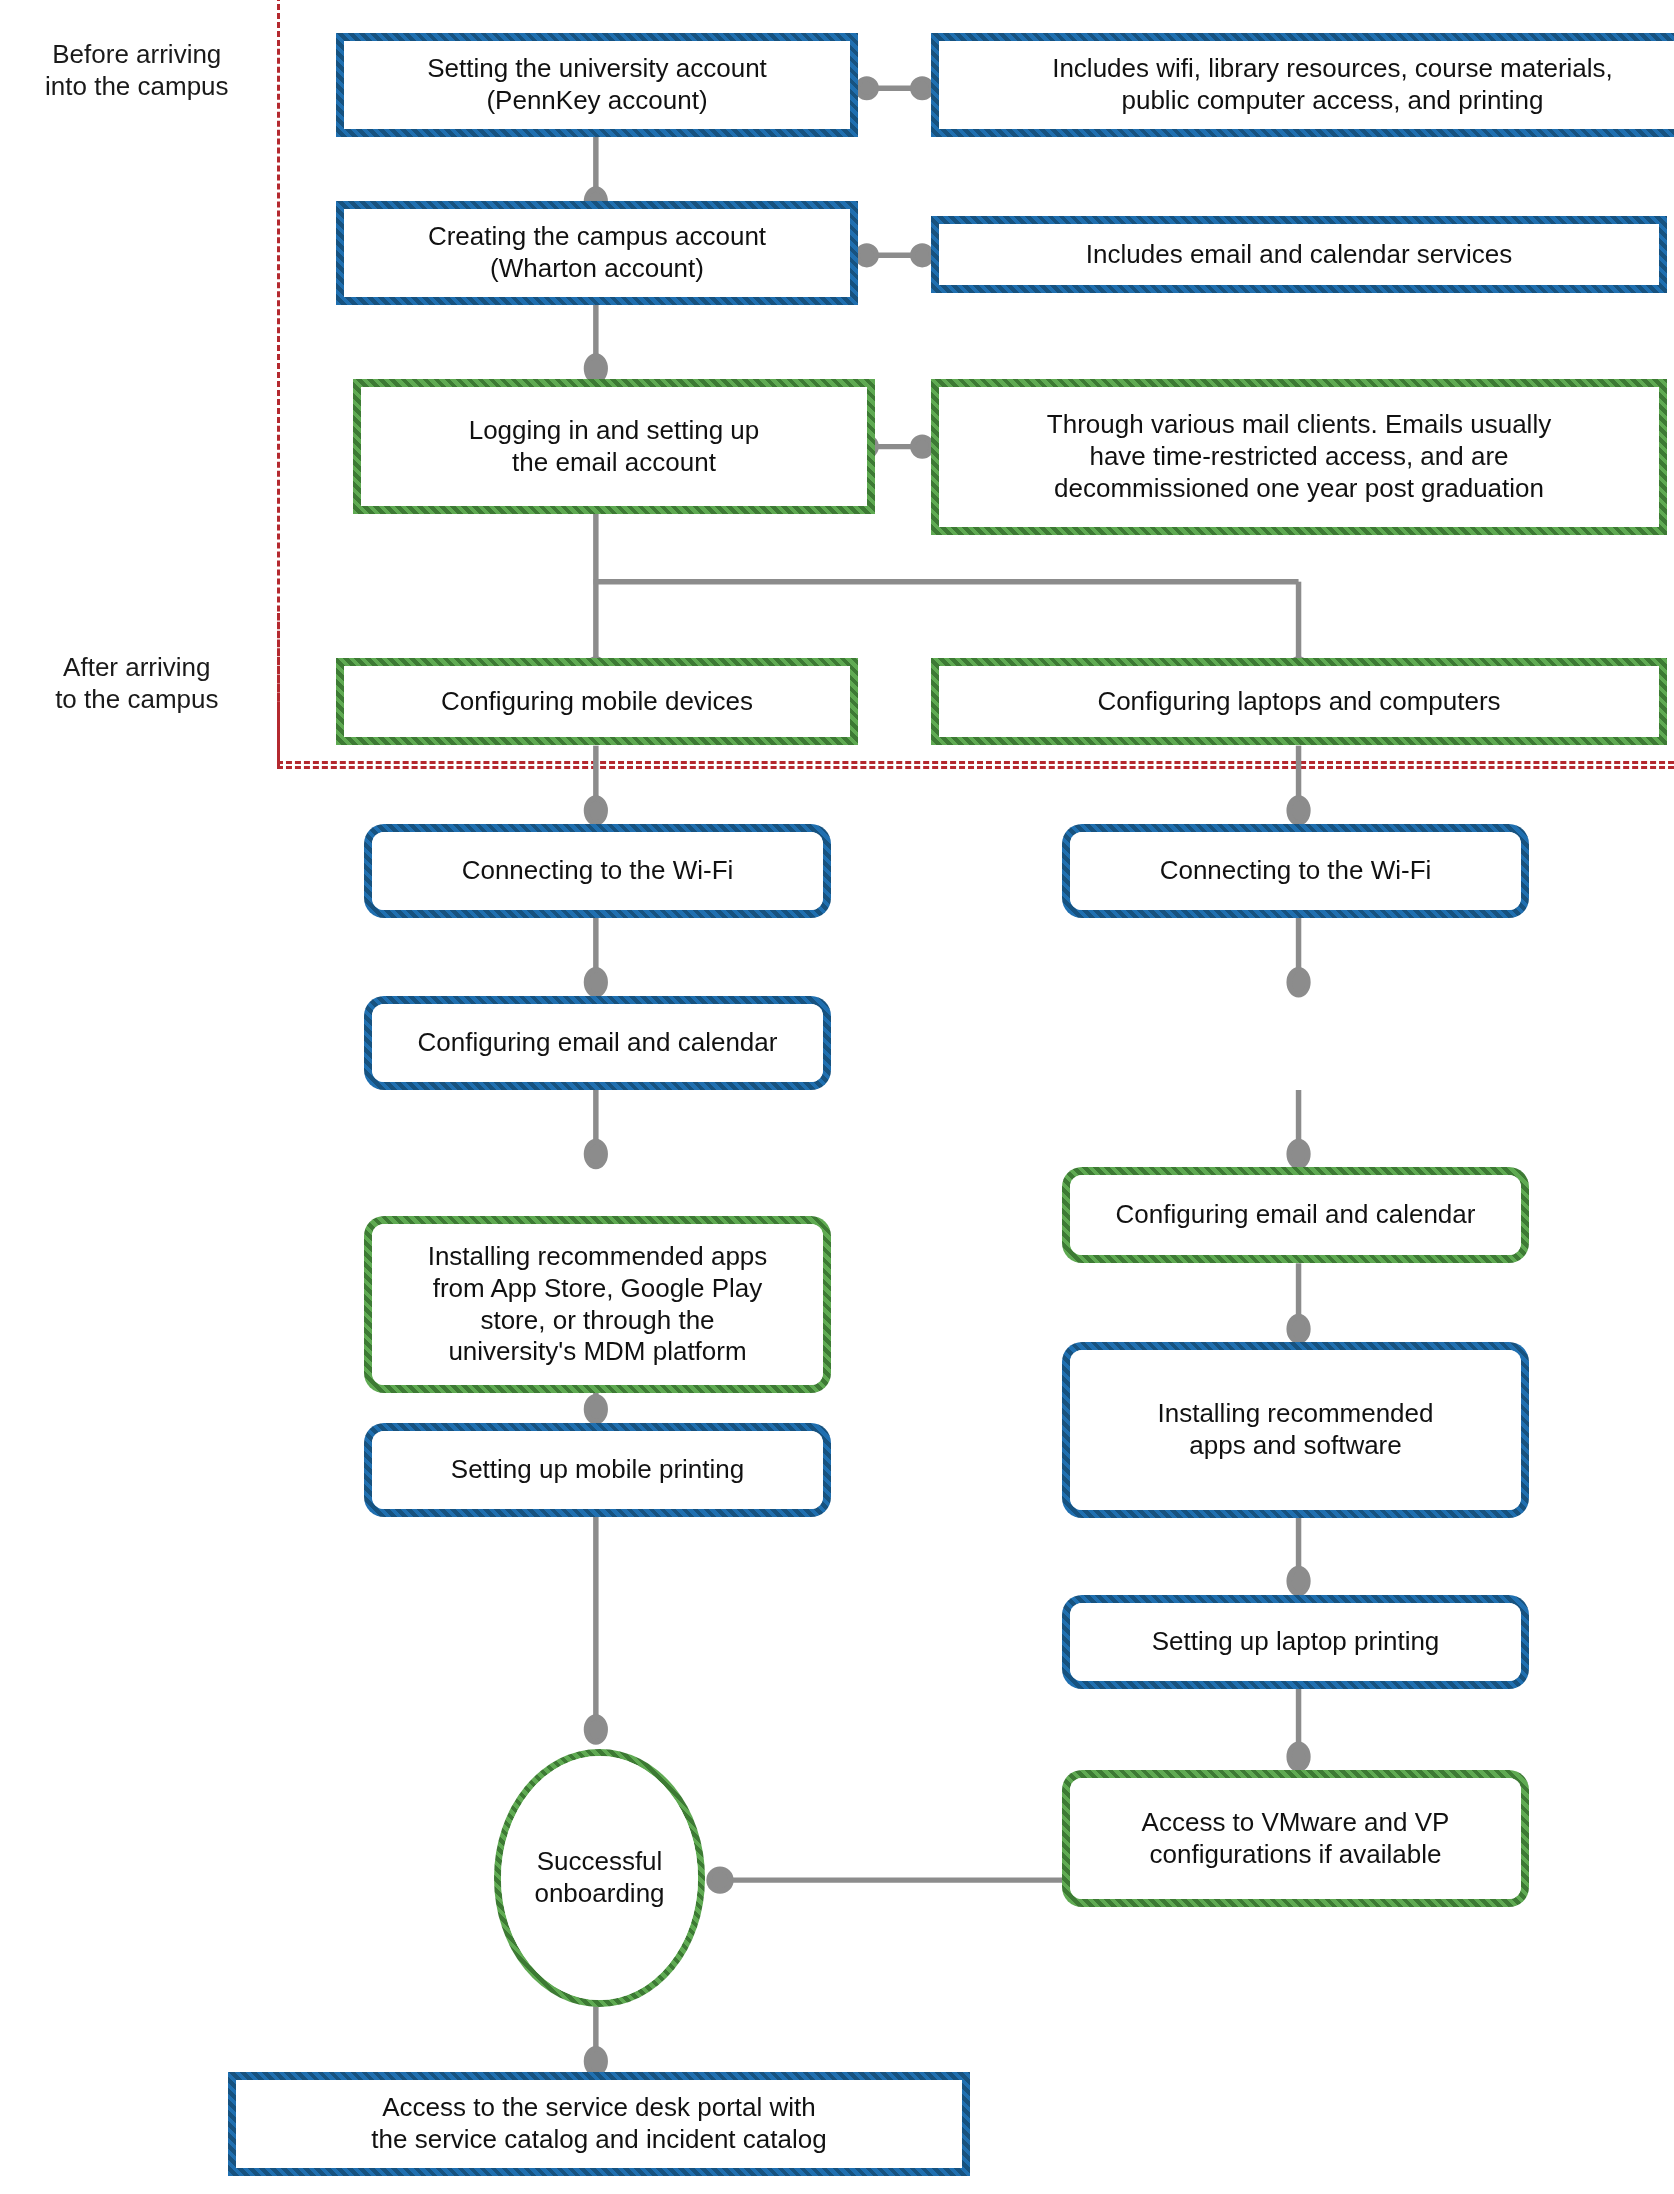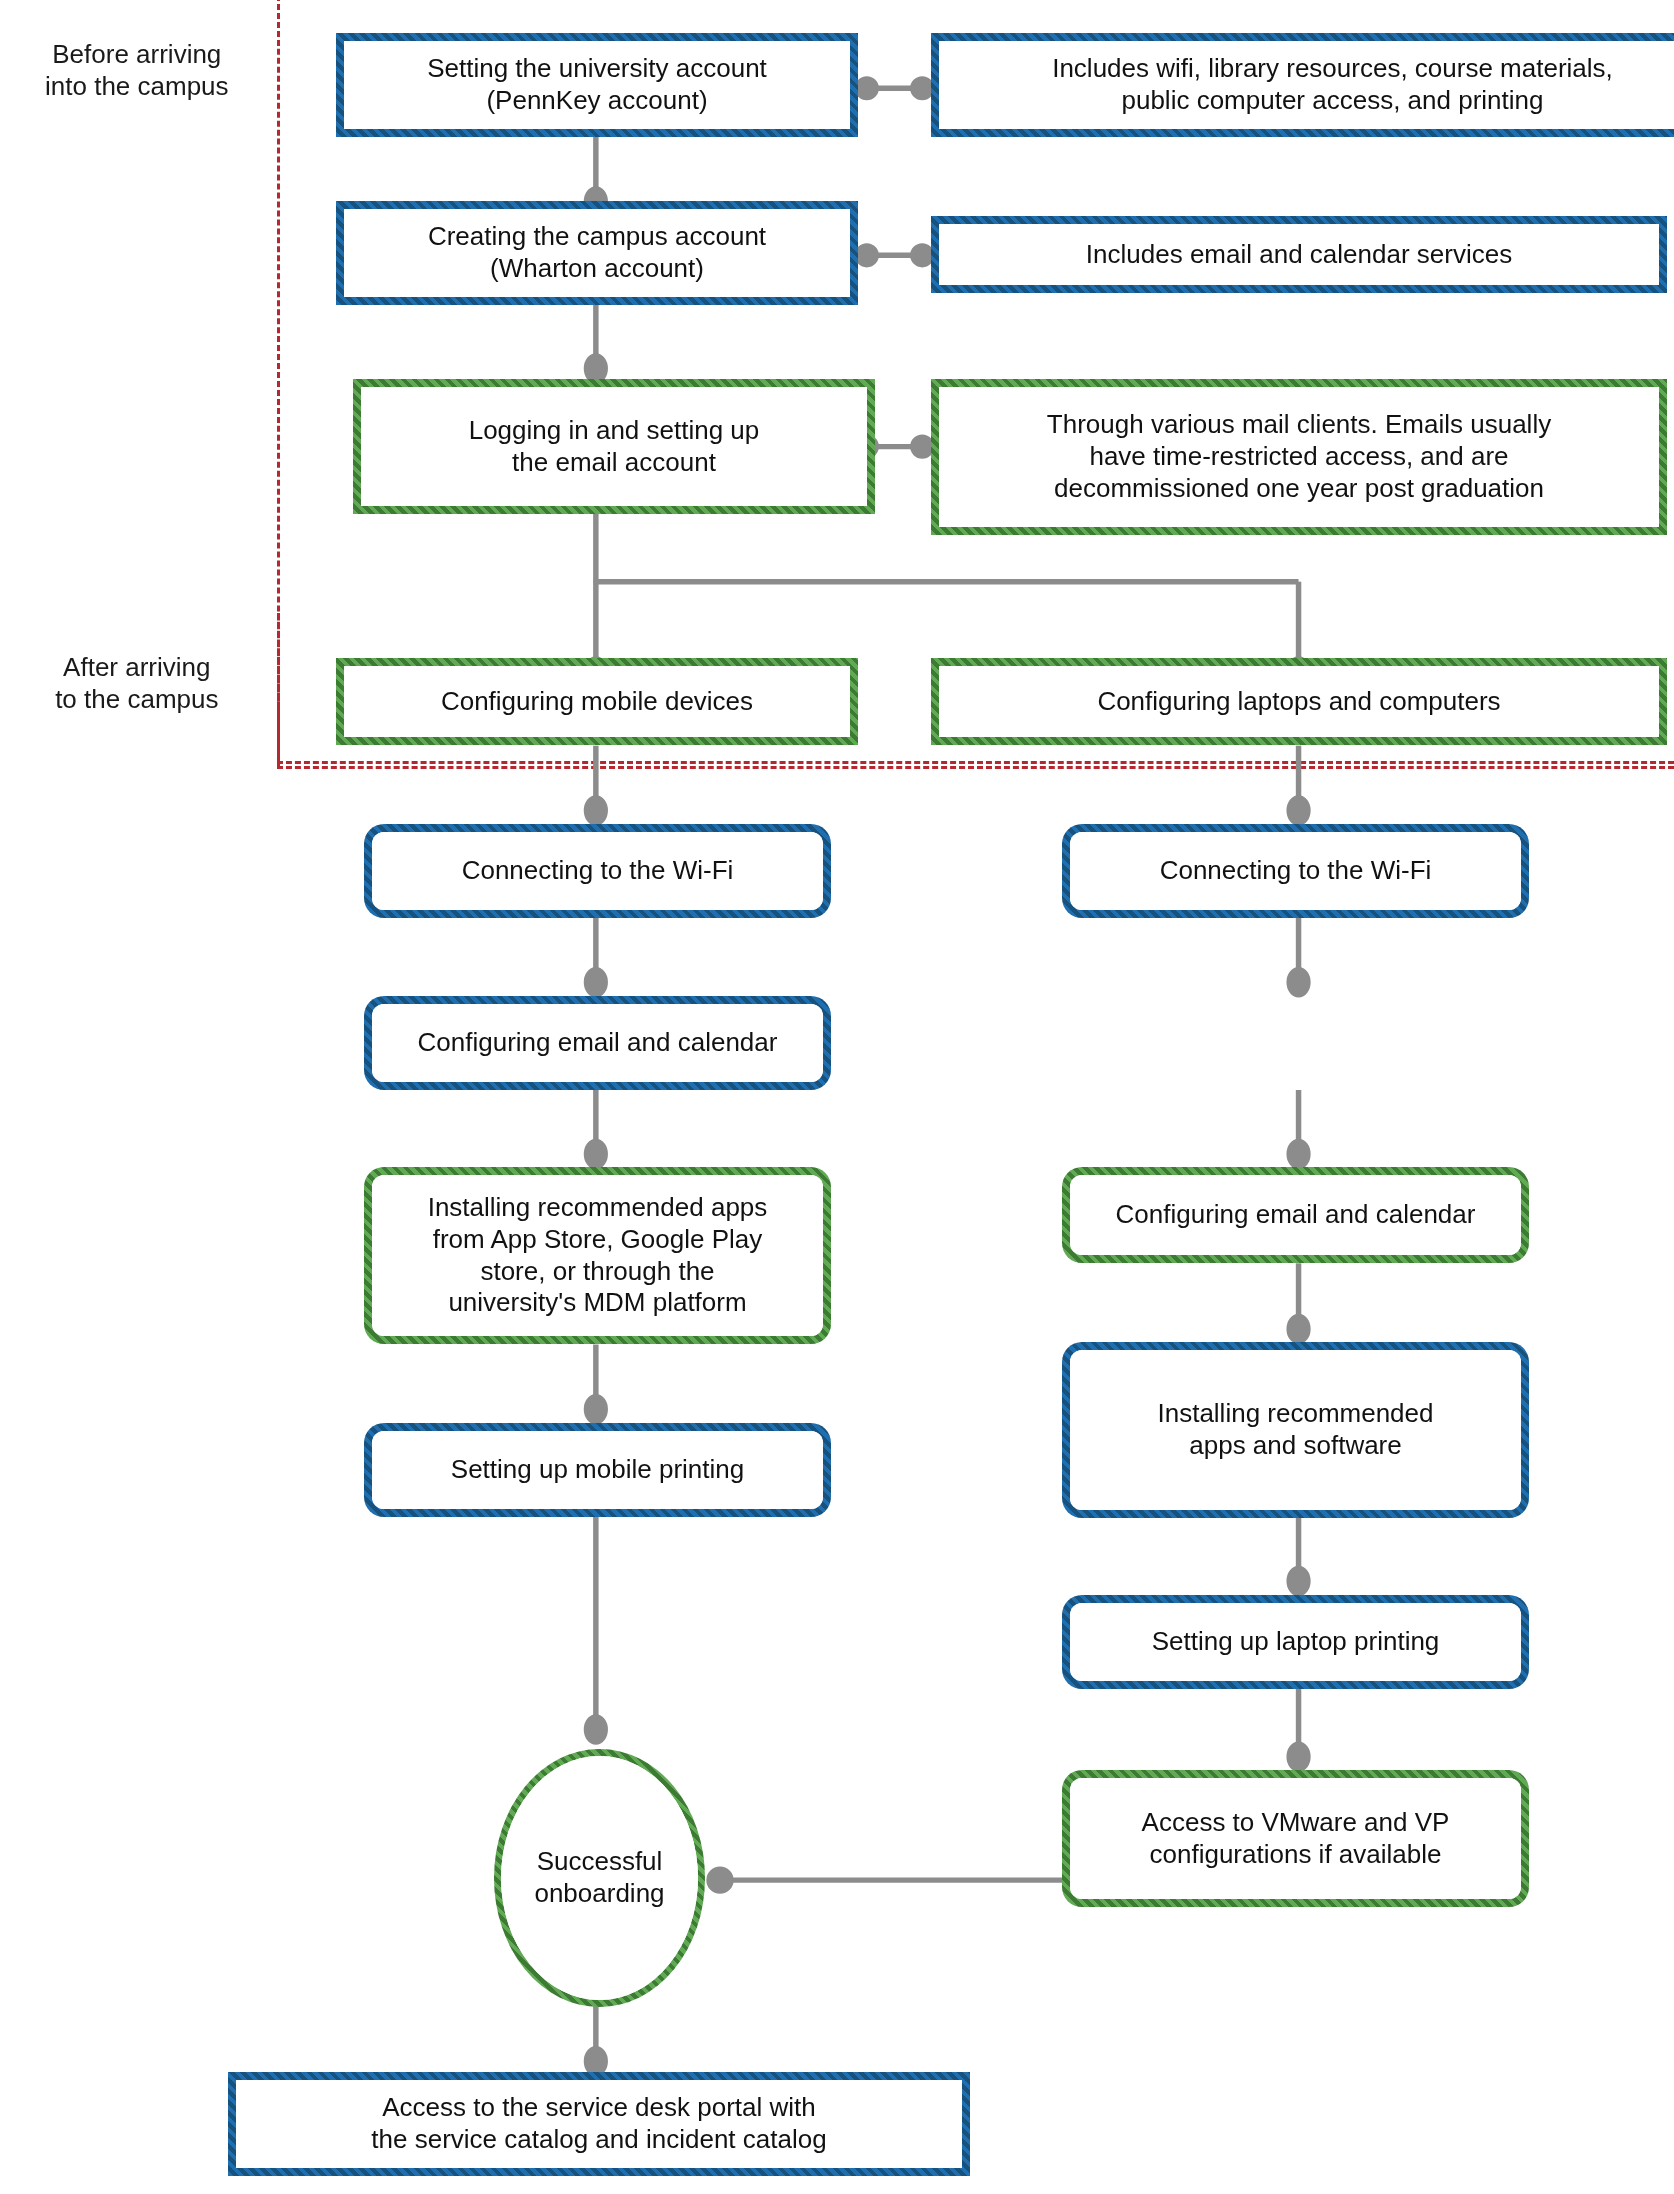--- a/index.html
+++ b/index.html
@@ -190,21 +190,21 @@
 
   <div class="node hatch-blue rounded" style="left:1062px;top:824px;width:467px;height:94px;">
     <span>Connecting to the Wi-Fi</span>
   </div>
 
   <div class="node hatch-blue rounded" style="left:364px;top:996px;width:467px;height:94px;">
     <span>Configuring email and calendar</span>
   </div>
 
 
-  <div class="node hatch-green rounded" style="left:364px;top:1167px;width:467px;height:177px;justify-content:flex-end;">
+  <div class="node hatch-green rounded" style="left:364px;top:1216px;width:467px;height:177px;justify-content:flex-end;">
     <span>Installing recommended apps
 from App Store, Google Play
 store, or through the
 university's MDM platform</span>
   </div>
 
   <div class="node hatch-green rounded" style="left:1062px;top:1167px;width:467px;height:96px;">
     <span>Configuring email and calendar</span>
   </div>
 

